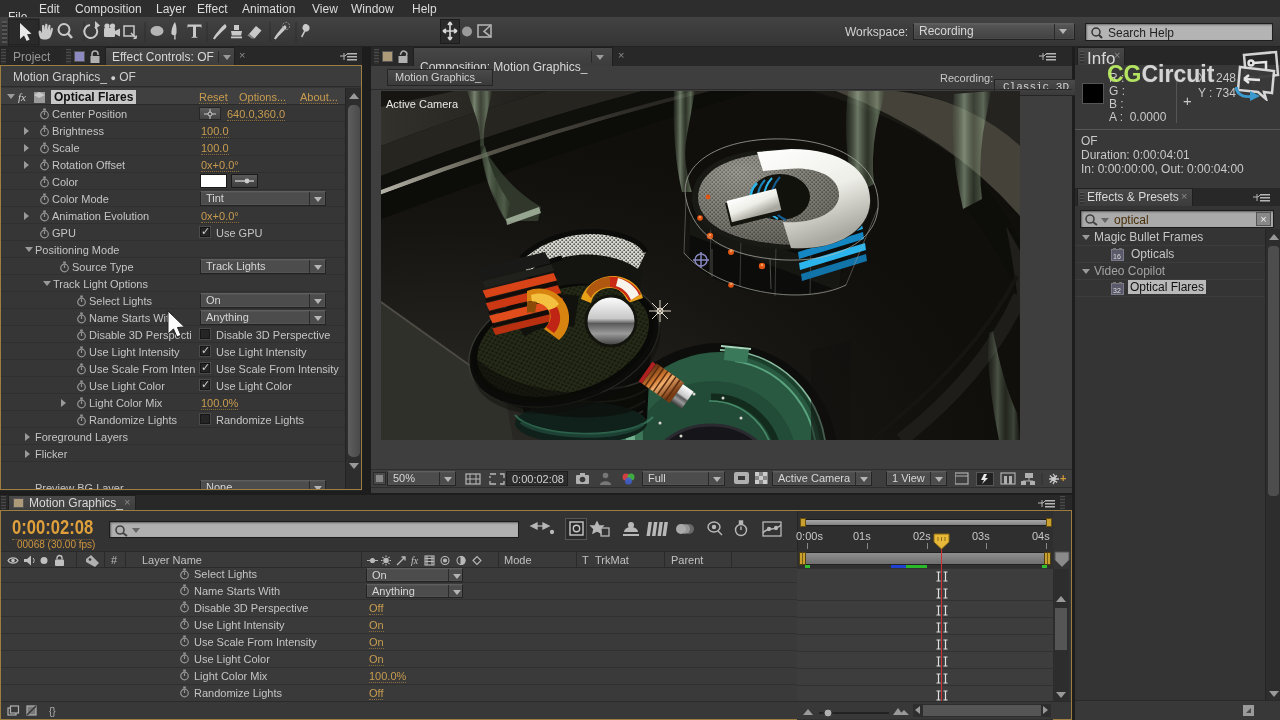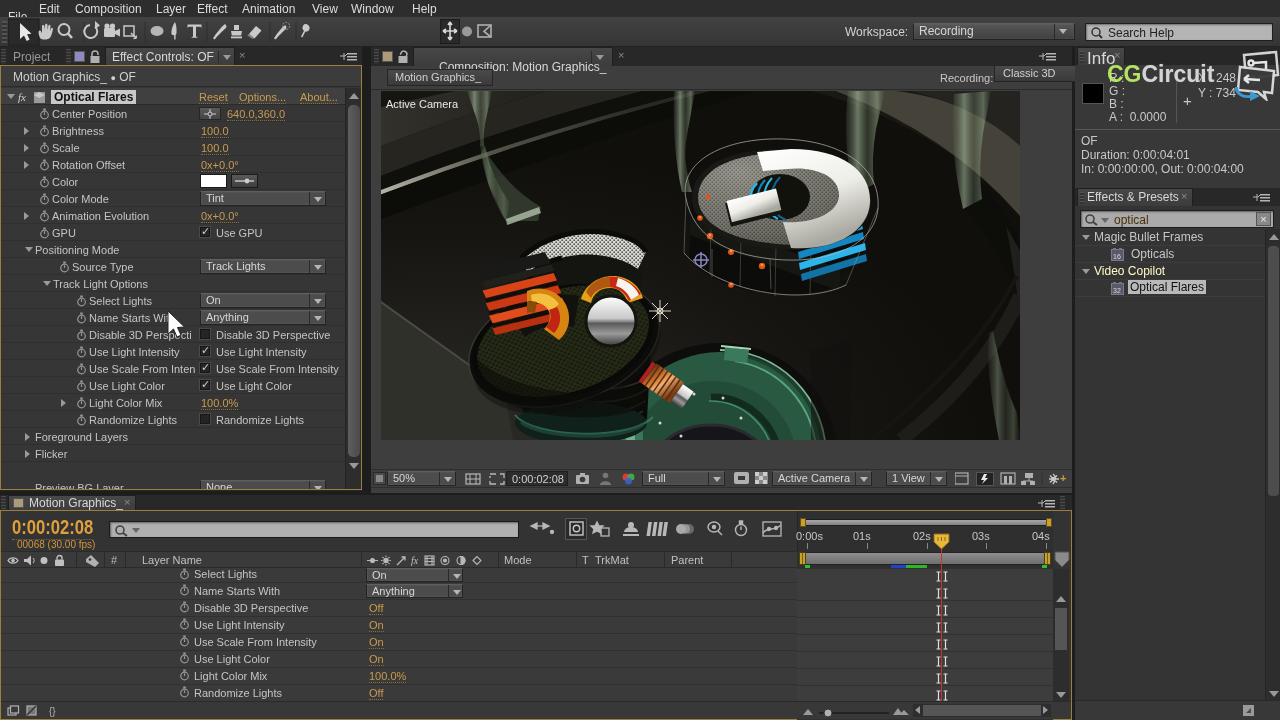--- a/index.html
+++ b/index.html
@@ -353,37 +353,37 @@
 <div class="abs" id="comppanel" style="left:371px;top:47px;width:701px;height:446px;background:#3e3e3e;">
 
   <div class="abs" style="left:0;top:0;width:701px;height:19px;background:#282828;"></div>
   <div class="abs" style="left:3px;top:2px;width:5px;height:15px;background:repeating-linear-gradient(#4a4a4a 0 1px,#303030 1px 3px);"></div>
   <div class="abs" style="left:11px;top:4px;width:11px;height:11px;background:#ad9a78;border:1px solid #555;"></div>
   <svg class="abs" style="left:26px;top:3px;" width="12" height="14">
         <path d="M3 6 L3 4 A3 3 0 0 1 9 4 L9 5" fill="none" stroke="#b0b0b0" stroke-width="1.5" transform="rotate(25 6 6)"></path>
         <rect x="1.5" y="6" width="9" height="7" fill="#b0b0b0"></rect>
       </svg>
   <div class="abs" style="left:42px;top:0;width:200px;height:19px;background:linear-gradient(#474747,#3c3c3c);border:1px solid #1f1f1f;border-bottom:none;">
-    <span class="abs" style="left:6px;top:12px;color:#d8d8d8;font-size:12px;margin-left:19px;">Composition: Motion Graphics_</span>
+    <span class="abs" style="left:6px;top:12px;color:#d8d8d8;font-size:12px;">Composition: Motion Graphics_</span>
     <div class="abs" style="left:177px;top:3px;width:1px;height:12px;background:#2a2a2a;"></div>
     <div class="tri-d" style="left:182px;top:7px;"></div>
   </div>
   <span class="abs" style="left:247px;top:2px;color:#8a8a8a;font-size:11px;">×</span>
   <svg class="abs" style="left:668px;top:5px;" width="18" height="10">
         <path d="M0 4 L5 4 L8 1 M4 1 L4 8" stroke="#b5b5b5" stroke-width="1" fill="none"></path>
         <rect x="7" y="1" width="10" height="1.5" fill="#b5b5b5"></rect>
         <rect x="7" y="4" width="10" height="1.5" fill="#b5b5b5"></rect>
         <rect x="7" y="7" width="10" height="1.5" fill="#b5b5b5"></rect>
       </svg>
 
   <div class="abs" style="left:16px;top:22px;width:106px;height:17px;background:linear-gradient(#4a4a4a,#3a3a3a);border:1px solid #252525;">
     <span class="abs" style="left:7px;top:1px;color:#d0d0d0;">Motion Graphics_</span>
   </div>
   <span class="abs" style="left:569px;top:25px;color:#c8c8c8;">Recording:</span>
-  <div class="abs" style="left:623px;top:18px;width:95px;height:17px;background:linear-gradient(#4a4a4a,#3a3a3a);border:1px solid #252525;">
+  <div class="abs" style="left:623px;top:32px;width:95px;height:17px;background:linear-gradient(#4a4a4a,#3a3a3a);border:1px solid #252525;font-family:Liberation Mono, monospace;">
     <span class="abs" style="left:8px;top:1px;color:#d0d0d0;">Classic 3D</span>
   </div>
   <div class="abs" style="left:0;top:42px;width:701px;height:1px;background:#2a2a2a;"></div>
 
   <div class="abs" id="viewer" style="left:10px;top:44px;width:639px;height:349px;background:#0a0a08;overflow:hidden;">
         <svg width="639" height="349" viewBox="0 0 639 349" style="position:absolute;left:0;top:0;">
 <defs>
   <linearGradient id="bandfade" x1="0" y1="0" x2="1" y2="0">
     <stop offset="0" stop-color="#32312b"></stop>
     <stop offset="0.45" stop-color="#1e1d19"></stop>
@@ -787,21 +787,21 @@
     <span class="abs" style="left:19px;top:24px;color:#c6c6c6;font-size:12px;">Magic Bullet Frames</span>
     <div class="abs" style="left:0;top:39px;width:190px;height:1px;background:#3c3c3c;"></div>
     <div class="abs" style="left:36px;top:43px;width:13px;height:12px;background:#595969;border:1px solid #7a7a8a;">
           <span class="abs" style="left:1px;top:3px;font-size:7px;color:#ddd;">16</span>
           <div class="abs" style="left:1px;top:-2px;width:3px;height:2px;background:#777;"></div>
           <div class="abs" style="left:7px;top:-2px;width:3px;height:2px;background:#777;"></div>
         </div>
     <span class="abs" style="left:56px;top:41px;color:#c6c6c6;font-size:12px;">Opticals</span>
     <div class="abs" style="left:0;top:56px;width:190px;height:1px;background:#3c3c3c;"></div>
     <div class="tri-d" style="left:7px;top:63px;"></div>
-    <span class="abs" style="left:19px;top:58px;color:#fef9c3;font-size:12px;">Video Copilot</span>
+    <span class="abs" style="left:19px;top:58px;color:#a3a3a3;font-size:12px;">Video Copilot</span>
     <div class="abs" style="left:0;top:73px;width:190px;height:1px;background:#3c3c3c;"></div>
     <div class="abs" style="left:36px;top:77px;width:13px;height:12px;background:#595969;border:1px solid #7a7a8a;">
           <span class="abs" style="left:1px;top:3px;font-size:7px;color:#ddd;">32</span>
           <div class="abs" style="left:1px;top:-2px;width:3px;height:2px;background:#777;"></div>
           <div class="abs" style="left:7px;top:-2px;width:3px;height:2px;background:#777;"></div>
         </div>
     <span class="abs" style="left:53px;top:74px;color:#111;font-size:12px;background:#b9b9b9;padding:0 2px;">Optical Flares</span>
     <div class="abs" style="left:0;top:90px;width:190px;height:1px;background:#3c3c3c;"></div>
 
     <div class="abs" style="left:190px;top:23px;width:15px;height:471px;background:#2d2d2d;border-left:1px solid #242424;">

